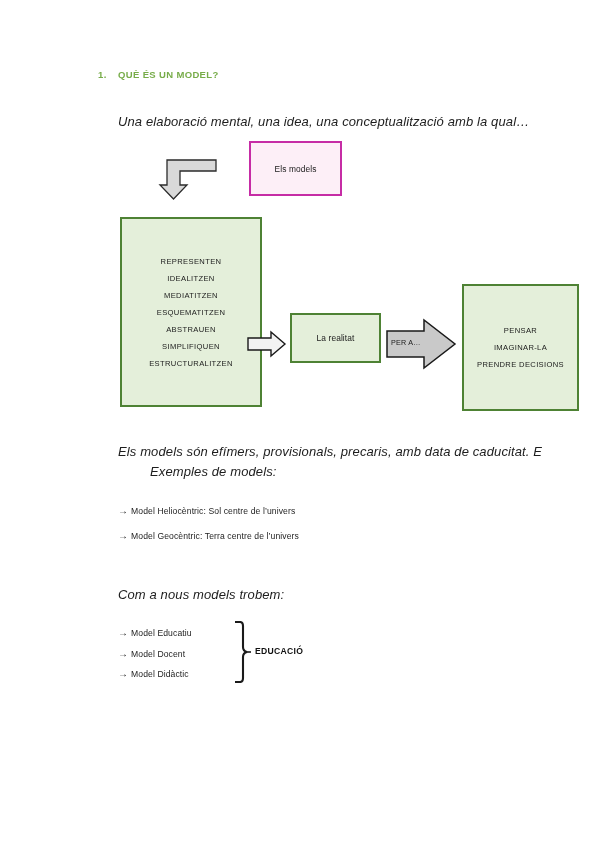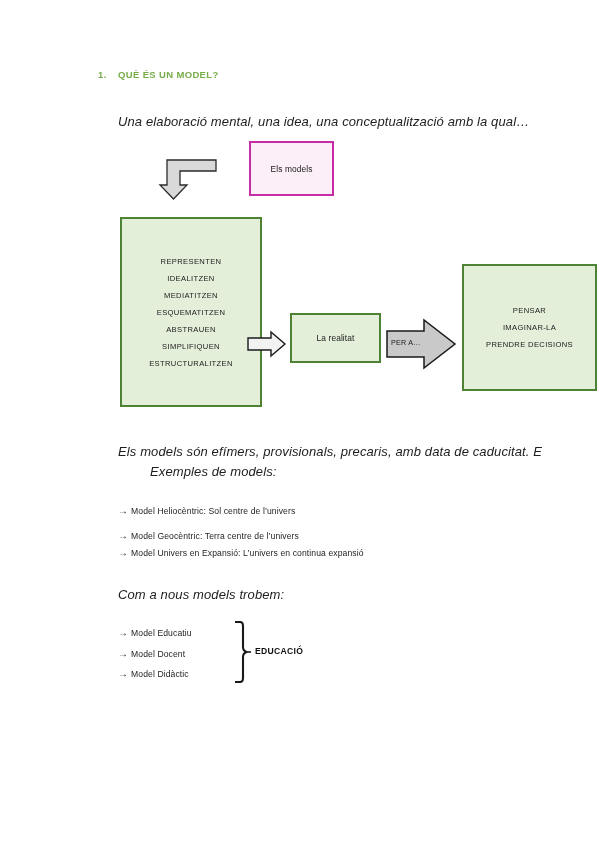--- a/index.html
+++ b/index.html
@@ -112,24 +112,24 @@
     line-height: 17px;
     white-space: nowrap;
   }
   .box .label-mid {
     font-size: 8.4px;
     color: #1a1a1a;
     letter-spacing: 0.1px;
     white-space: nowrap;
   }
 
-  #box-models   { left: 249px; top: 141px; width: 85px; height: 55px; }
+  #box-models   { left: 249px; top: 141px; width: 93px; height: 55px; }
   #box-verbs    { left: 120px; top: 217px; width: 142px; height: 190px; }
   #box-realitat { left: 290px; top: 313px; width: 91px; height: 50px; }
-  #box-pensar   { left: 462px; top: 264px; width: 135px; height: 127px; }
+  #box-pensar   { left: 462px; top: 284px; width: 117px; height: 127px; }
 
   
   .svg-layer {
     position: absolute;
     left: 0; top: 0;
     width: 599px; height: 848px;
     pointer-events: none;
   }
   .pera-label {
     position: absolute;
@@ -195,23 +195,20 @@
 
   <div class="para efimers">Els models són efímers, provisionals, precaris, amb data de caducitat. E</div>
   <div class="para exemples">Exemples de models:</div>
 
   <div class="arrow-line ex1">
     <span class="glyph">→</span><span>Model Geocèntric: Terra centre de l’univers</span>
   </div>
   <div class="arrow-line ex2">
     <span class="glyph">→</span><span>Model Heliocèntric: Sol centre de l’univers</span>
   </div>
-  <div class="arrow-line ex3">
-    <span class="glyph">→</span><span>Model Univers en Expansió: L’univers en continua expansió</span>
-  </div>
 
   <div class="para comanous">Com a nous models trobem:</div>
 
   <div class="arrow-line nm1">
     <span class="glyph">→</span><span>Model Educatiu</span>
   </div>
   <div class="arrow-line nm2">
     <span class="glyph">→</span><span>Model Docent</span>
   </div>
   <div class="arrow-line nm3">

